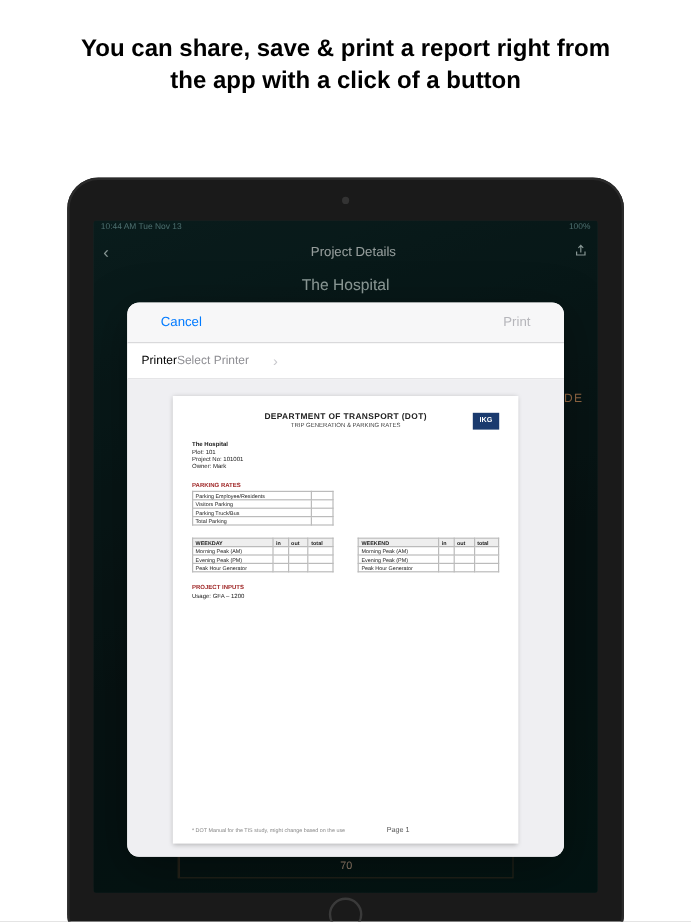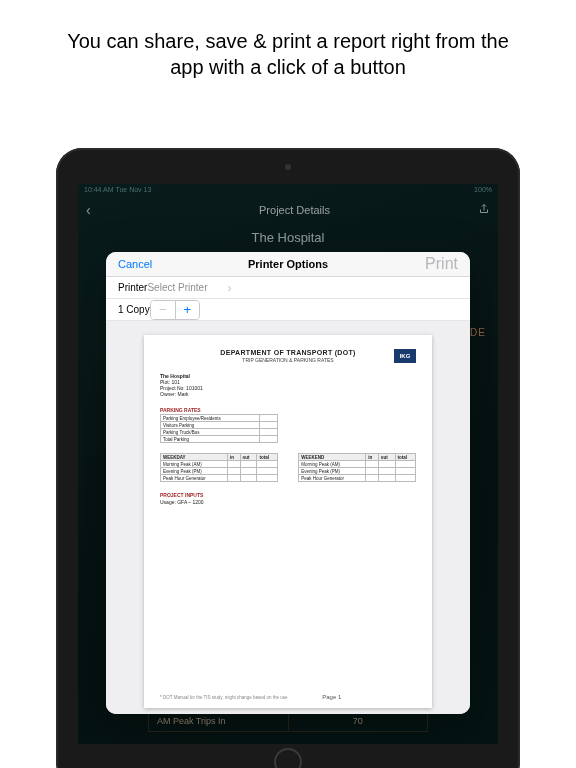--- a/index.html
+++ b/index.html
@@ -1,43 +1,43 @@
 <!DOCTYPE html>
 <html><head>
 <meta charset="utf-8">
 <style>
   * { box-sizing: border-box; margin: 0; padding: 0; }
   html, body { width: 576px; height: 768px; background: #fff; font-family: -apple-system, "Helvetica Neue", Arial, sans-serif; overflow: hidden; }
   .canvas { position: relative; width: 576px; height: 768px; background: #fff; }
 
-  .headline { position: absolute; top: 28px; left: 0; right: 0; text-align: center; font-weight: 400; font-size: 20px; line-height: 1.3; color: #000; padding: 0 60px; }
+  .headline { position: absolute; top: 28px; left: 0; right: 0; text-align: center; font-weight: 700; font-size: 20px; line-height: 1.3; color: #000; padding: 0 60px; }
 
   .tablet { position: absolute; top: 148px; left: 56px; width: 464px; height: 640px; background: #1a1a1a; border-radius: 26px; padding: 36px 22px 40px 22px; box-shadow: inset 0 0 0 2px #2a2a2a; }
   .screen { position: relative; width: 100%; height: 560px; background: linear-gradient(160deg,#0e2b2b 0%,#0a1c1c 60%,#06201e 100%); overflow: hidden; border-radius: 2px; }
   .dim { position: absolute; inset: 0; background: rgba(0,0,0,0.35); pointer-events: none; }
   .home-btn { position: absolute; bottom: 12px; left: 50%; transform: translateX(-50%); width: 28px; height: 28px; border-radius: 50%; border: 2px solid #3a3a3a; }
   .camera-dot { position: absolute; top: 16px; left: 50%; transform: translateX(-50%); width: 6px; height: 6px; border-radius: 50%; background: #333; }
 
   
   .status-bar { position: absolute; top: 2px; left: 6px; right: 6px; height: 14px; color: #7aa; font-size: 7px; display:flex; justify-content: space-between; }
   .nav-bar { position: absolute; top: 14px; left: 0; right: 0; height: 24px; display:flex; align-items:center; justify-content: space-between; padding: 0 8px; color: #cfe6e3; font-size: 10px; }
   .nav-title { position:absolute; left:13px; right:0; text-align:center; font-size: 11px; color:#e6f2f0; }
   .bg-title { position: absolute; top: 46px; left: 0; right: 0; text-align: center; color: #d9eeea; font-size: 13px; }
   .hide-lbl { position: absolute; top: 143px; right: 12px; color: #e6a36b; font-size: 10px; letter-spacing: 1px; }
   .weekend-lbl { position: absolute; bottom: 40px; left: 0; right: 0; text-align:center; color:#e6a36b; font-size:10px; letter-spacing:1px; }
   .bg-row { position:absolute; bottom: 12px; left: 70px; right: 70px; height: 22px; border:1px solid #a86a3f55; display:flex; }
   .bg-row > div { flex:1; display:flex; align-items:center; padding:0 8px; color:#e8c6a8; font-size:9px; }
   .bg-row > div:last-child { justify-content:center; border-left:1px solid #a86a3f55;text-align:right; }
 
   
   .modal { position: absolute; top: 68px; left: 28px; right: 28px; bottom: 30px; background: #fff; border-radius: 10px; box-shadow: 0 10px 40px rgba(0,0,0,0.35); display:flex; flex-direction:column; overflow:hidden; z-index: 5; }
-  .modal-header { height: 34px; display:flex; align-items:center; justify-content:space-between; padding: 0 12px; border-bottom: 1px solid #d9d9db; background:#f7f7f8; position:relative; }
+  .modal-header { height: 34px; display:flex; align-items:center; justify-content:space-between; padding: 0 28px; border-bottom: 1px solid #d9d9db; background:#f7f7f8; position:relative; }
   .modal-title { position:absolute; left:0; right:0; text-align:center; font-size: 11px; font-weight:600; color:#000; pointer-events:none; }
   .modal-cancel { color:#007aff; font-size:11px; cursor:pointer; z-index:1; }
-  .modal-print { color:#b6b6bb; font-size:16px; z-index:1; }
+  .modal-print { color:#b6b6bb; font-size:11px; z-index:1; }
 
   .row { height: 30px; background:#fff; border-bottom: 1px solid #e5e5e7; display:flex; align-items:center; padding:0 12px; font-size:10px; color:#000; }
   .row .right { color:#8e8e93; display:flex; align-items:center; gap:20px; }
   .chev { font-size: 12px; color:#c7c7cc; }
   .stepper { display:flex; border:1px solid #c7c7cc; border-radius:4px; overflow:hidden; }
   .stepper button { width:24px; height:18px; background:#fff; border:none; color:#007aff; font-size:13px; line-height:1; cursor:pointer; }
   .stepper button.dis { color:#c7c7cc; }
   .stepper button + button { border-left:1px solid #c7c7cc; }
 
   .preview-area { flex:1; background:#efeff2; padding: 14px 38px 6px 38px; display:flex; flex-direction:column; align-items:center; }
@@ -76,50 +76,39 @@
         <span>
           <svg width="12" height="12" viewBox="0 0 24 24" fill="none" stroke="#cfe6e3" stroke-width="2">
               <path d="M12 3v12M8 7l4-4 4 4M5 13v6h14v-6"></path>
             </svg>
         </span>
       </div>
       <div class="bg-title">The Hospital</div>
       <div class="hide-lbl">HIDE</div>
       <div class="weekend-lbl">WEEKEND TRIP RATES</div>
       <div class="bg-row">
-        <div>AM Peak Trips In</div>
         <div>70</div>
       </div>
 
       <div class="dim"></div>
 
       <div class="modal">
         <div class="modal-header">
           <span class="modal-cancel">Cancel</span>
-          <span class="modal-title">Printer Options</span>
           <span class="modal-print">Print</span>
         </div>
 
         <div class="row">
           <span>Printer</span>
           <span class="right">
             <span>Select Printer</span>
             <span class="chev">›</span>
           </span>
         </div>
 
-        <div class="row">
-          <span>1 Copy</span>
-          <span class="right">
-            <span class="stepper">
-              <button class="dis">−</button>
-              <button>+</button>
-            </span>
-          </span>
-        </div>
 
         <div class="preview-area">
           <div class="page">
             <div class="logo">IKG</div>
             <div class="pg-title">DEPARTMENT OF TRANSPORT (DOT)</div>
             <div class="pg-sub">TRIP GENERATION &amp; PARKING RATES</div>
 
             <div class="pg-sec">
               <div style="font-weight:700">The Hospital</div>
               <div>Plot: 101</div>

